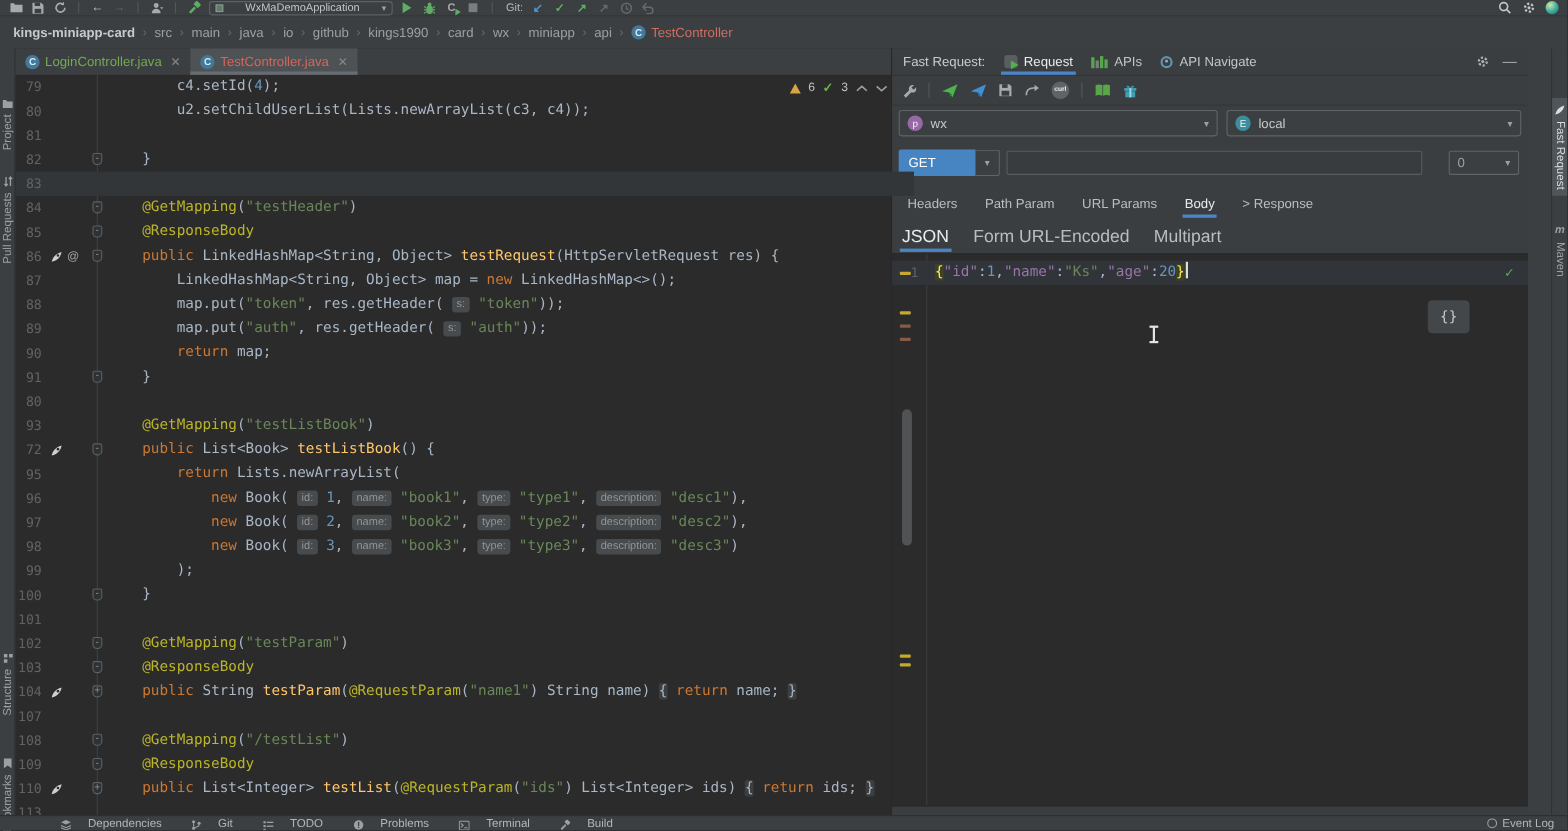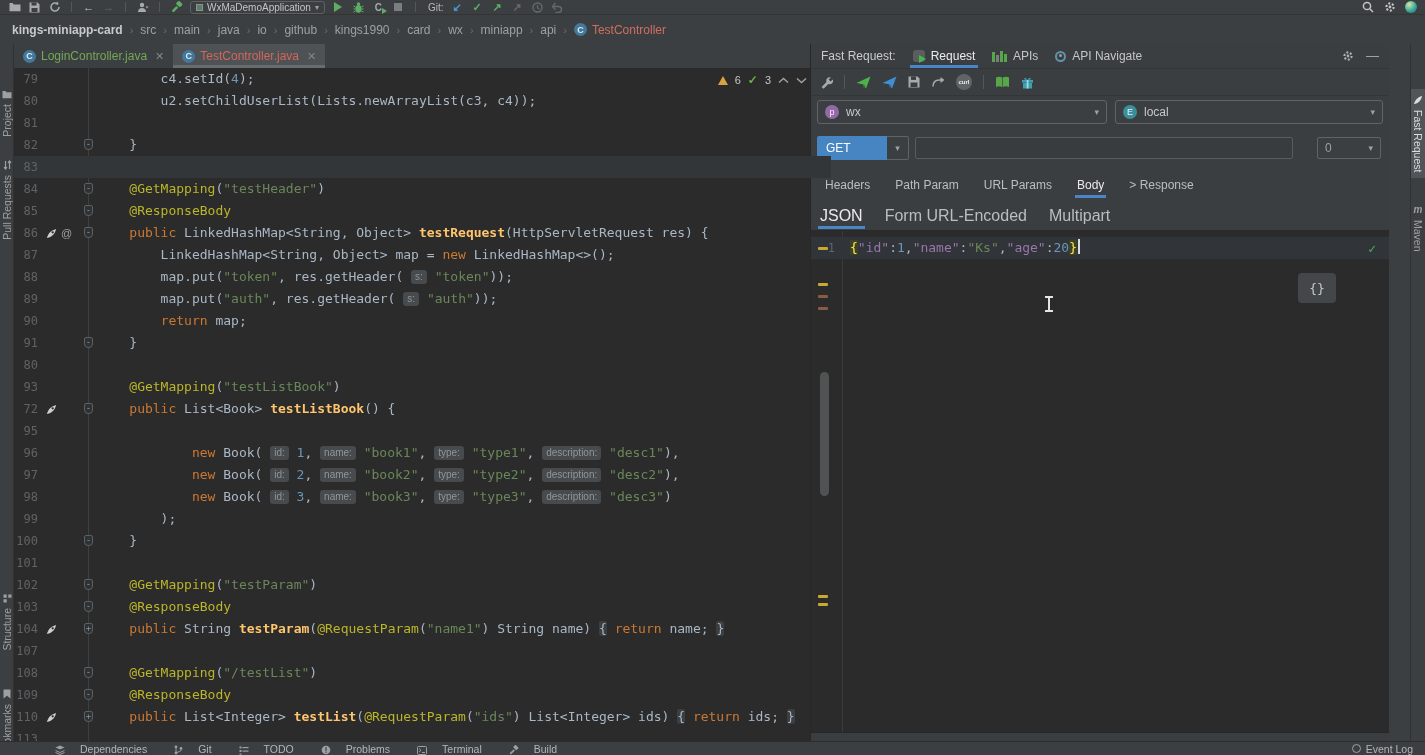--- a/index.html
+++ b/index.html
@@ -6,21 +6,21 @@
   body{background:#2b2b2b;font-family:"Liberation Sans",sans-serif;}
   .app{position:relative;width:1425px;height:755px;overflow:hidden;background:#3c3f41;}
   svg{display:block}
   
   .titlebar{position:absolute;left:0;top:0;width:100%;height:15px;background:#3c3f41;border-bottom:1px solid #343434;
     display:flex;align-items:center;gap:7px;padding:0 8px;font-size:10px;color:#b6b8ba;}
   .tbi{display:inline-flex;align-items:center;justify-content:center;height:13px;min-width:13px;cursor:default}
   .tsep{width:1px;height:10px;background:#54575a;margin:0 3px}
   .txt-arrow{font-size:11px;line-height:11px}
   .dim{color:#66696b}
-  .runbox{display:flex;align-items:center;gap:4px;border:1px solid #5e6162;border-radius:3px;height:13px;padding:0 5px;color:#c3c5c7;font-size:10px}
+  .runbox{display:flex;align-items:center;gap:20px;border:1px solid #5e6162;border-radius:3px;height:13px;padding:0 5px;color:#c3c5c7;font-size:10px}
   .runbox .sq{width:7px;height:7px;border:1px solid #8f9294;background:#5a7e67}
   .play{width:0;height:0;border-left:8px solid #5fad65;border-top:5px solid transparent;border-bottom:5px solid transparent}
   .stop{width:8px;height:8px;background:#7a7e80}
   .gittxt{color:#b6b8ba;margin-left:2px}
   .garr{font-size:11px;font-weight:bold}
   .blue{color:#4e94d4}.green{color:#5fad65}
   .tb-right{margin-left:auto;display:flex;align-items:center;gap:9px}
   .sphere{width:12px;height:12px;border-radius:50%;background:radial-gradient(circle at 35% 30%,#cde9a5,#3aa89b 55%,#176f85)}
   
   .crumbs{position:absolute;left:0;top:15px;width:100%;height:29px;background:#3c3f41;display:flex;align-items:center;padding:0 12px;font-size:12px;color:#9da0a2}
@@ -47,21 +47,21 @@
   .editor{position:absolute;left:0;top:24px;right:0;bottom:0;overflow:hidden;font-family:"DejaVu Sans Mono",monospace;font-size:13px}
   .fline{position:absolute;left:74px;top:0;height:684px;width:1px;background:#3d4042;z-index:0}
   .crow{display:flex;height:22px;line-height:22px;position:relative;z-index:1}
   .crow.cur{background:#333639}
   .ln{width:24px;flex:none;text-align:right;color:#606366;font-size:12px}
   .gi{width:44px;flex:none;display:flex;align-items:center;gap:4px;padding-left:8px}
   .gic.at{color:#9da0a2;font-size:11px;font-family:"Liberation Sans",sans-serif}
   .fold{width:16px;flex:none;position:relative}
   .fm{position:absolute;left:2px;top:5px;width:9px;height:11px;border:1px solid #5c6062;border-radius:2px 2px 4px 4px;background:#2f3234;color:#8b8f91;font-size:9px;line-height:9px;text-align:center}
   .codeln{white-space:pre;color:#a9b7c6}
-  .k{color:#cc7832}.a{color:#bbb529}.str{color:#6a8759}.m{color:#ffc66b;font-weight:700}.num{color:#6897bb}.i{}
+  .k{color:#cc7832}.a{color:#bbb529}.str{color:#6a8759}.m{color:#ffc66b;font-weight:400}.num{color:#6897bb}.i{}
   .h{display:inline-block;background:#474b4d;color:#919597;font-size:10px;line-height:14px;border-radius:3px;padding:0 4px;vertical-align:1px;font-family:"Liberation Sans",sans-serif}
   .fb{background:#3b3f41;border-radius:2px}
   .insp{position:absolute;top:5px;right:24px;display:flex;align-items:center;gap:7px;font-size:11px;color:#c3c5c7;font-family:"Liberation Sans",sans-serif;z-index:3}
   .tri{width:0;height:0;border-left:5px solid transparent;border-right:5px solid transparent;border-bottom:9px solid #d9a343}
   .gck{color:#62b543;font-size:12px;font-weight:bold}
   .emark{position:absolute;right:3px;width:10px;height:3px;border-radius:1px;z-index:2}
   .thumb{position:absolute;right:2px;width:9px;top:304px;height:124px;border-radius:5px;background:rgba(150,155,158,.35);z-index:2}
   
   .panel{position:absolute;left:810px;top:44px;width:579px;height:697px;background:#3b3e40;border-left:1px solid #272727}
   .phead{height:24px;display:flex;align-items:center;gap:17px;padding:0 10px;font-size:12px;color:#c3c5c7}
@@ -436,20 +436,21 @@
             </span>
             <span class="fold">
               <span class="fm">-</span>
             </span>
             <span class="codeln"><span class="d">    </span><span class="k">public</span><span class="d"> List&lt;Book&gt; </span><span class="m">testListBook</span><span class="d">() {</span></span>
           </div>
           <div class="crow">
             <span class="ln">95</span>
             <span class="gi"></span>
             <span class="fold"></span>
+            <span class="codeln"><span class="d">        </span><span class="k">return</span><span class="d"> Lists.</span><span class="i">newArrayList</span><span class="d">(</span></span>
           </div>
           <div class="crow">
             <span class="ln">96</span>
             <span class="gi"></span>
             <span class="fold"></span>
             <span class="codeln"><span class="d">            </span><span class="k">new</span><span class="d"> Book( </span><span class="h">id:</span><span class="num"> 1</span><span class="d">, </span><span class="h">name:</span><span class="str"> "book1"</span><span class="d">, </span><span class="h">type:</span><span class="str"> "type1"</span><span class="d">, </span><span class="h">description:</span><span class="str"> "desc1"</span><span class="d">),</span></span>
           </div>
           <div class="crow">
             <span class="ln">97</span>
             <span class="gi"></span>

